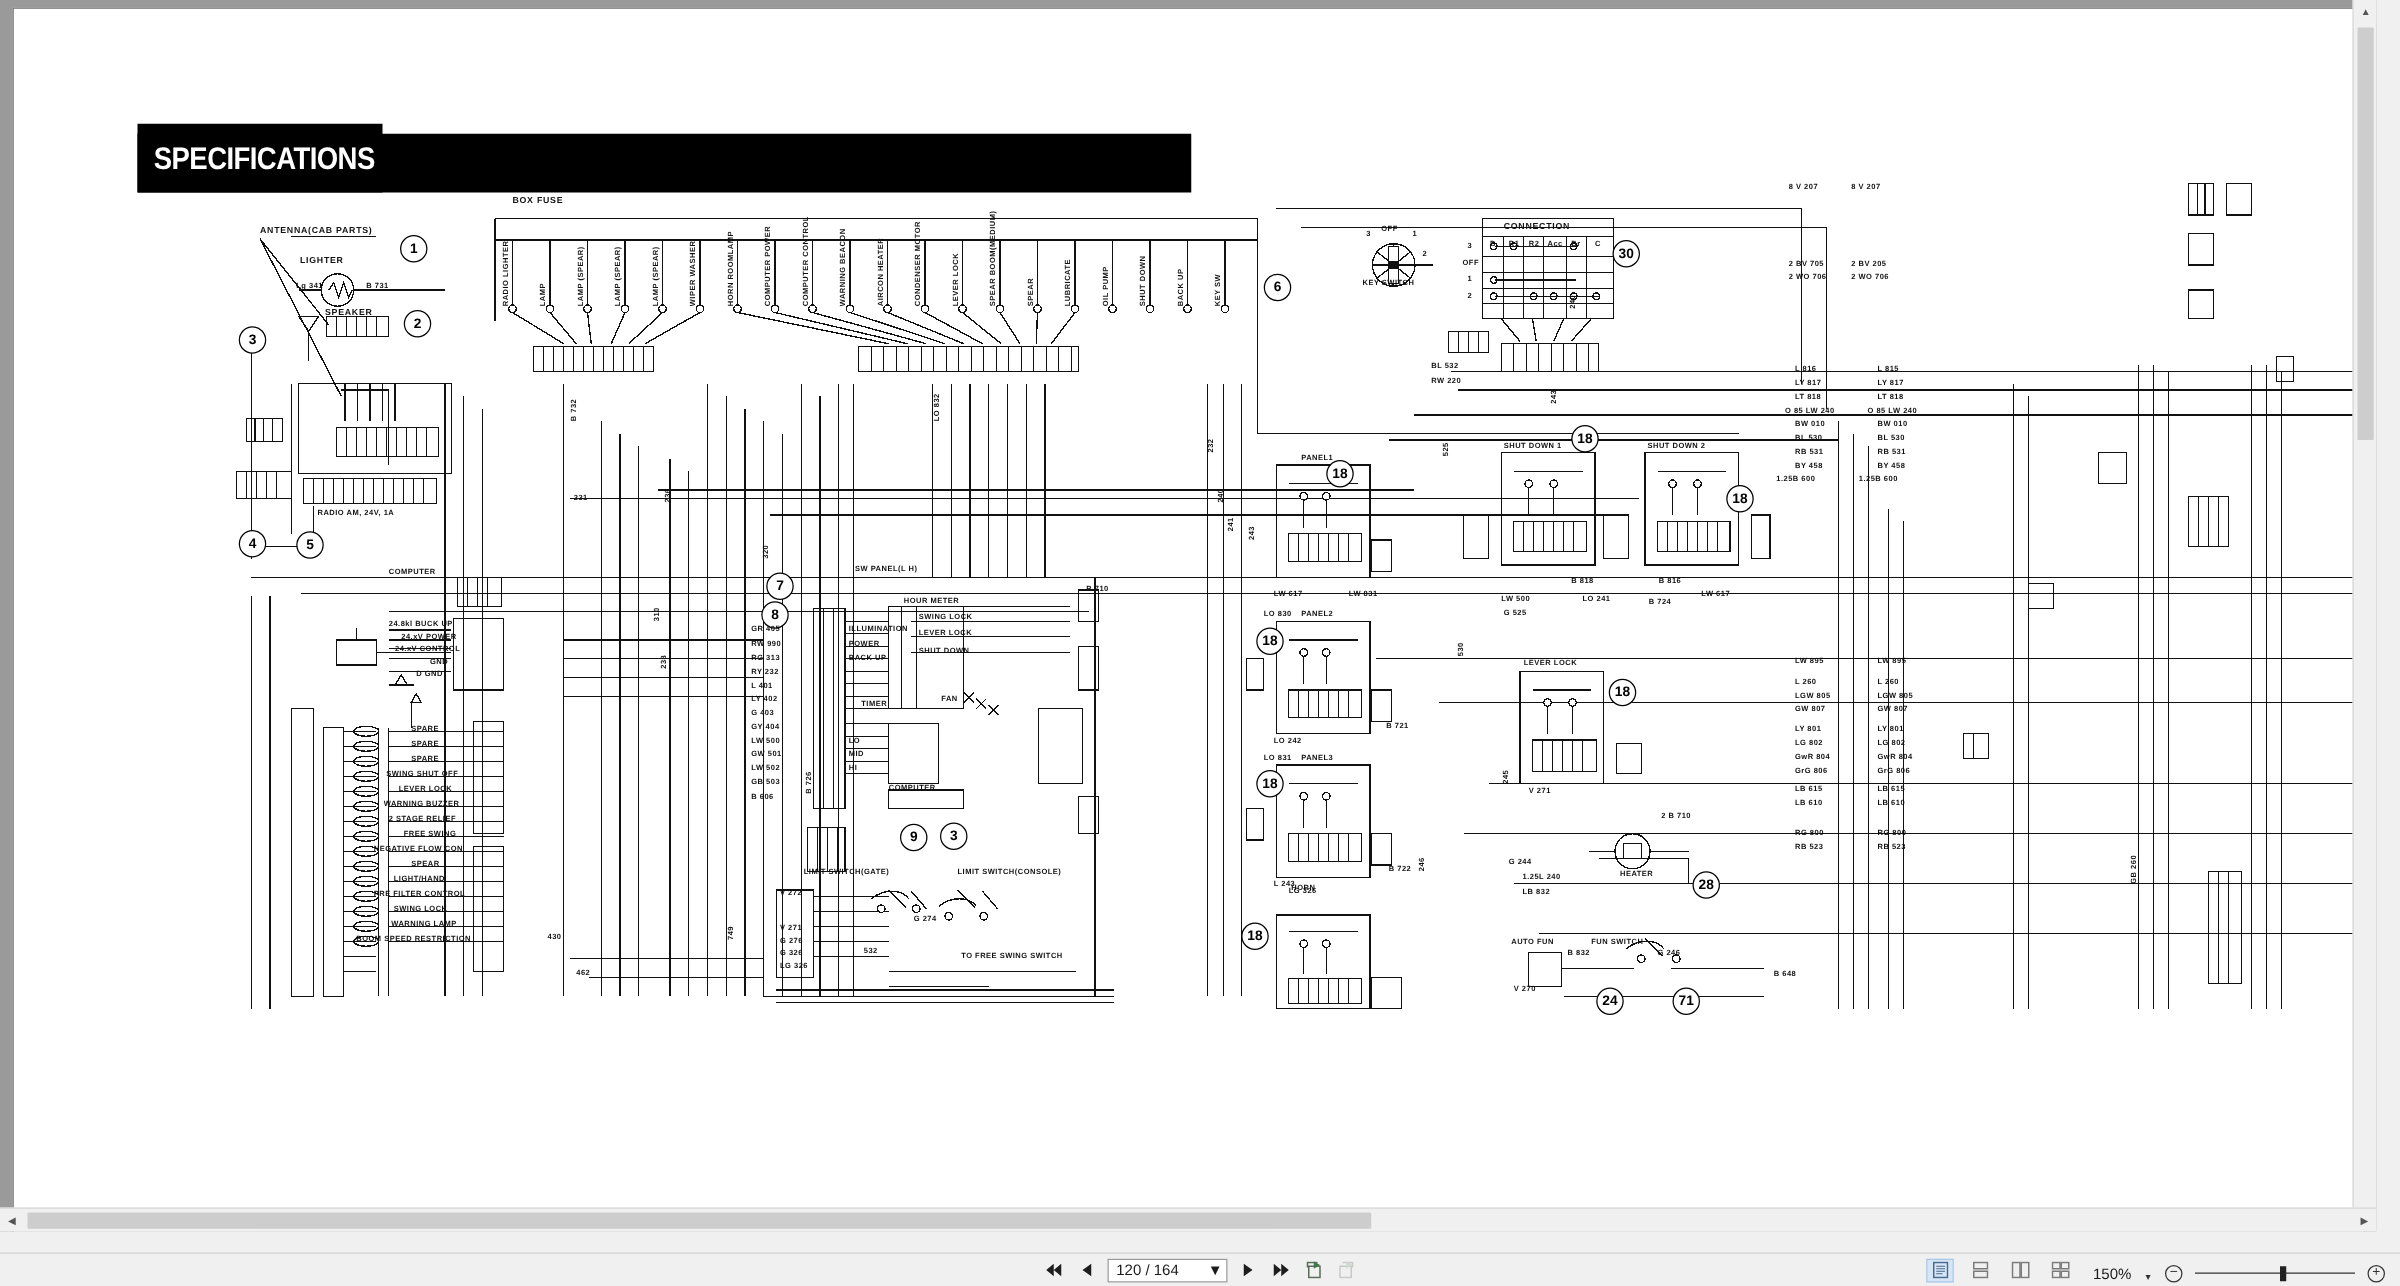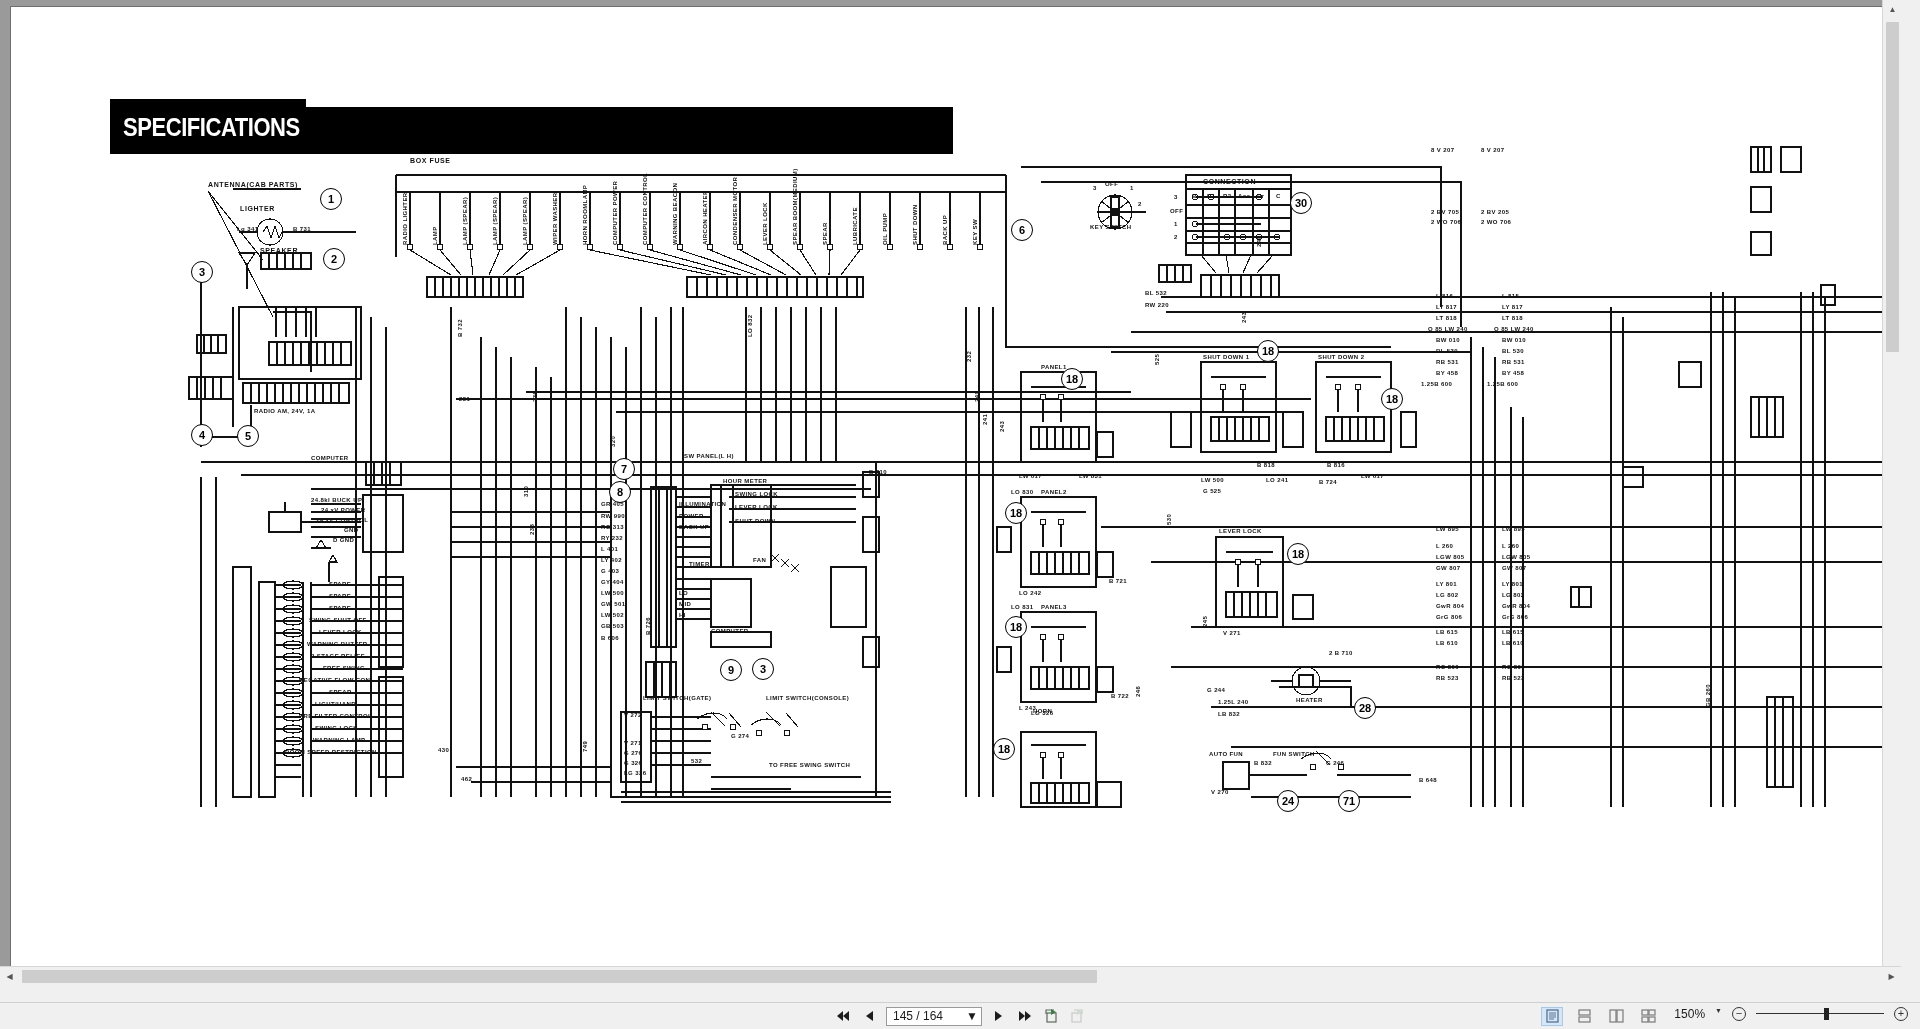--- a/index.html
+++ b/index.html
@@ -165,21 +165,21 @@
     left: 50%;
     transform: translateX(-50%);
     display: flex;
     align-items: center;
     gap: 8px;
   }
   .tb-right {
     position: absolute;
     right: 12px;
     display: flex;
-    align-items: flex-start;
+    align-items: flex-end;
     gap: 10px;
   }
   .tb-btn {
     width: 18px; height: 18px;
     display: flex; align-items: center; justify-content: center;
     color: #1d1d1d;
     background: transparent;
     border: none;
   }
   .tb-btn.disabled { opacity: 0.38; }
@@ -841,21 +841,21 @@
             <polygon points="7,1 7,11 1,6" fill="#1d1d1d"></polygon>
             <polygon points="13,1 13,11 7,6" fill="#1d1d1d"></polygon>
           </svg>
       </div>
       <div class="tb-btn">
         <svg width="10" height="12" viewBox="0 0 10 12">
             <polygon points="9,1 9,11 2,6" fill="#1d1d1d"></polygon>
           </svg>
       </div>
       <div class="page-box">
-        <span>145 / 164</span>
+        <span>120 / 164</span>
         <span class="caret">▼</span>
       </div>
       <div class="tb-btn">
         <svg width="10" height="12" viewBox="0 0 10 12">
             <polygon points="1,1 1,11 8,6" fill="#1d1d1d"></polygon>
           </svg>
       </div>
       <div class="tb-btn">
         <svg width="14" height="12" viewBox="0 0 14 12">
             <polygon points="1,1 1,11 7,6" fill="#1d1d1d"></polygon>

